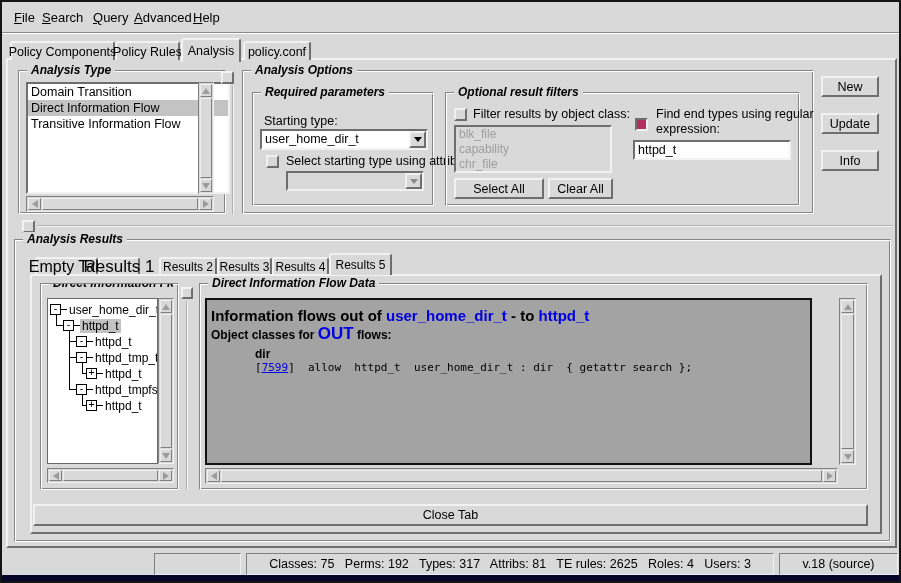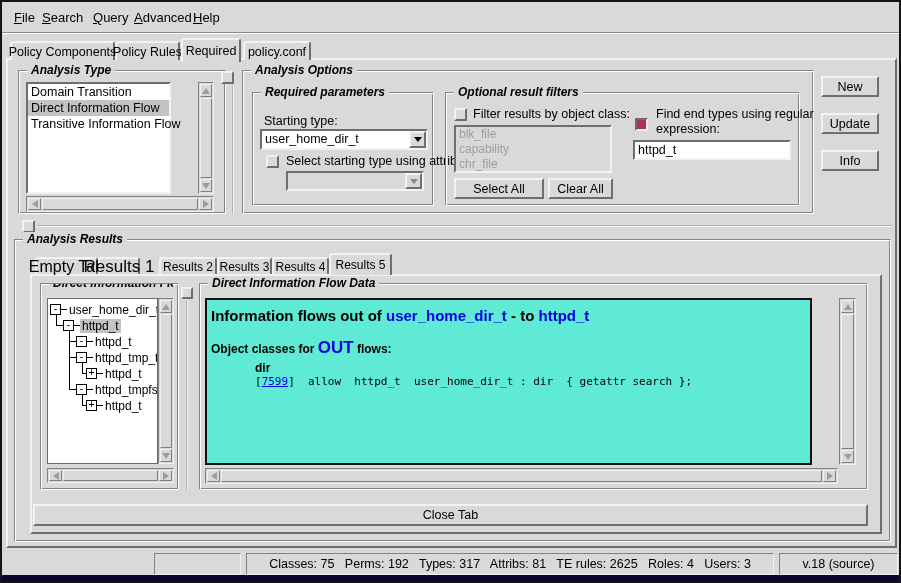--- a/index.html
+++ b/index.html
@@ -80,25 +80,25 @@
   .tree-row { position:relative; height:16px; line-height:16px; white-space:nowrap; z-index:2; }
   .tbox { display:inline-block; width:11px; height:11px; border:1px solid #000; background:#fff;
           font-size:10px; line-height:8px; text-align:center; vertical-align:middle;
           font-family:"DejaVu Sans Mono", monospace; }
   .tdash { display:inline-block; width:6px; height:1px; background:#000; vertical-align:middle; }
   .tlabel { font-size:12px; padding:0 2px; vertical-align:middle; }
   .tlabel.sel { background:#c3c3c3; }
   .ind0{margin-left:2px;} .ind1{margin-left:15px;} .ind2{margin-left:28px;} .ind3{margin-left:38px;}
   .tcon { position:absolute; background:#000; z-index:1; }
   
-  .rtext { position:absolute; background:#5eead4; border:2px solid #111; overflow:hidden;
+  .rtext { position:absolute; background:#a3a3a3; border:2px solid #111; overflow:hidden;
            padding:7px 14px 0 4px; }
   .rheading { font-size:15px; font-weight:bold; white-space:pre; }
   .rblue { color:#0000e0; }
-  .robj { margin-top:14px; font-size:12px; font-weight:bold; white-space:pre; }
+  .robj { font-size:12px; font-weight:bold; white-space:pre; }
   .robj .out { font-size:17px; color:#0000e0; }
   .rdir { margin-top:3px; margin-left:44px; font-size:12px; font-weight:bold; }
   .rrule { margin-left:44px; font-family:"DejaVu Sans Mono", monospace; font-size:11px; white-space:pre; }
   .rrule a { color:#0000e0; text-decoration:underline; }
   
   .statbox { position:absolute; height:22px; background:#d9d9d9; border:1px solid;
              border-color:#808080 #f0f0f0 #f0f0f0 #808080;
              display:flex; align-items:center; justify-content:center;
              font-size:12.5px; white-space:pre; }
   .bottomstrip { position:absolute; left:0; right:0; bottom:0; height:6px; background:#07072b; }
@@ -116,32 +116,32 @@
     <span class="menu-item" style="left:191px">Help</span>
   </div>
 
   <div class="tab" style="left:8px;   top:39px; width:105px; height:19px;">
       <span>Policy Components</span>
     </div>
   <div class="tab" style="left:113px; top:39px; width:65px;  height:19px;">
       <span>Policy Rules</span>
     </div>
   <div class="tab active" style="left:179px; top:36px; width:60px; height:24px;">
-      <span>Required</span>
+      <span>Analysis</span>
     </div>
   <div class="tab" style="left:241px; top:39px; width:68px;  height:19px;">
       <span>policy.conf</span>
     </div>
 
   <div class="abs raised" style="left:4px; top:56px; width:891px; height:490px;"></div>
 
   <div class="abs gbox" style="left:16px; top:68px; width:208px; height:144px;">
     <span class="gtitle">Analysis Type</span>
   </div>
-  <div class="abs sunkenw" style="left:24px; top:80px; width:145px; height:112px;">
+  <div class="abs sunkenw" style="left:24px; top:80px; width:204px; height:112px;">
     <div class="lb-item">Domain Transition</div>
     <div class="lb-item sel">Direct Information Flow</div>
     <div class="lb-item">Transitive Information Flow</div>
   </div>
   <div class="vsb" style="left:196px; top:80px; width:16px; height:112px;">
     <div class="sbb up">
         <span class="tri u"></span>
       </div>
     <div class="vthumb"></div>
     <div class="sbb dn">

